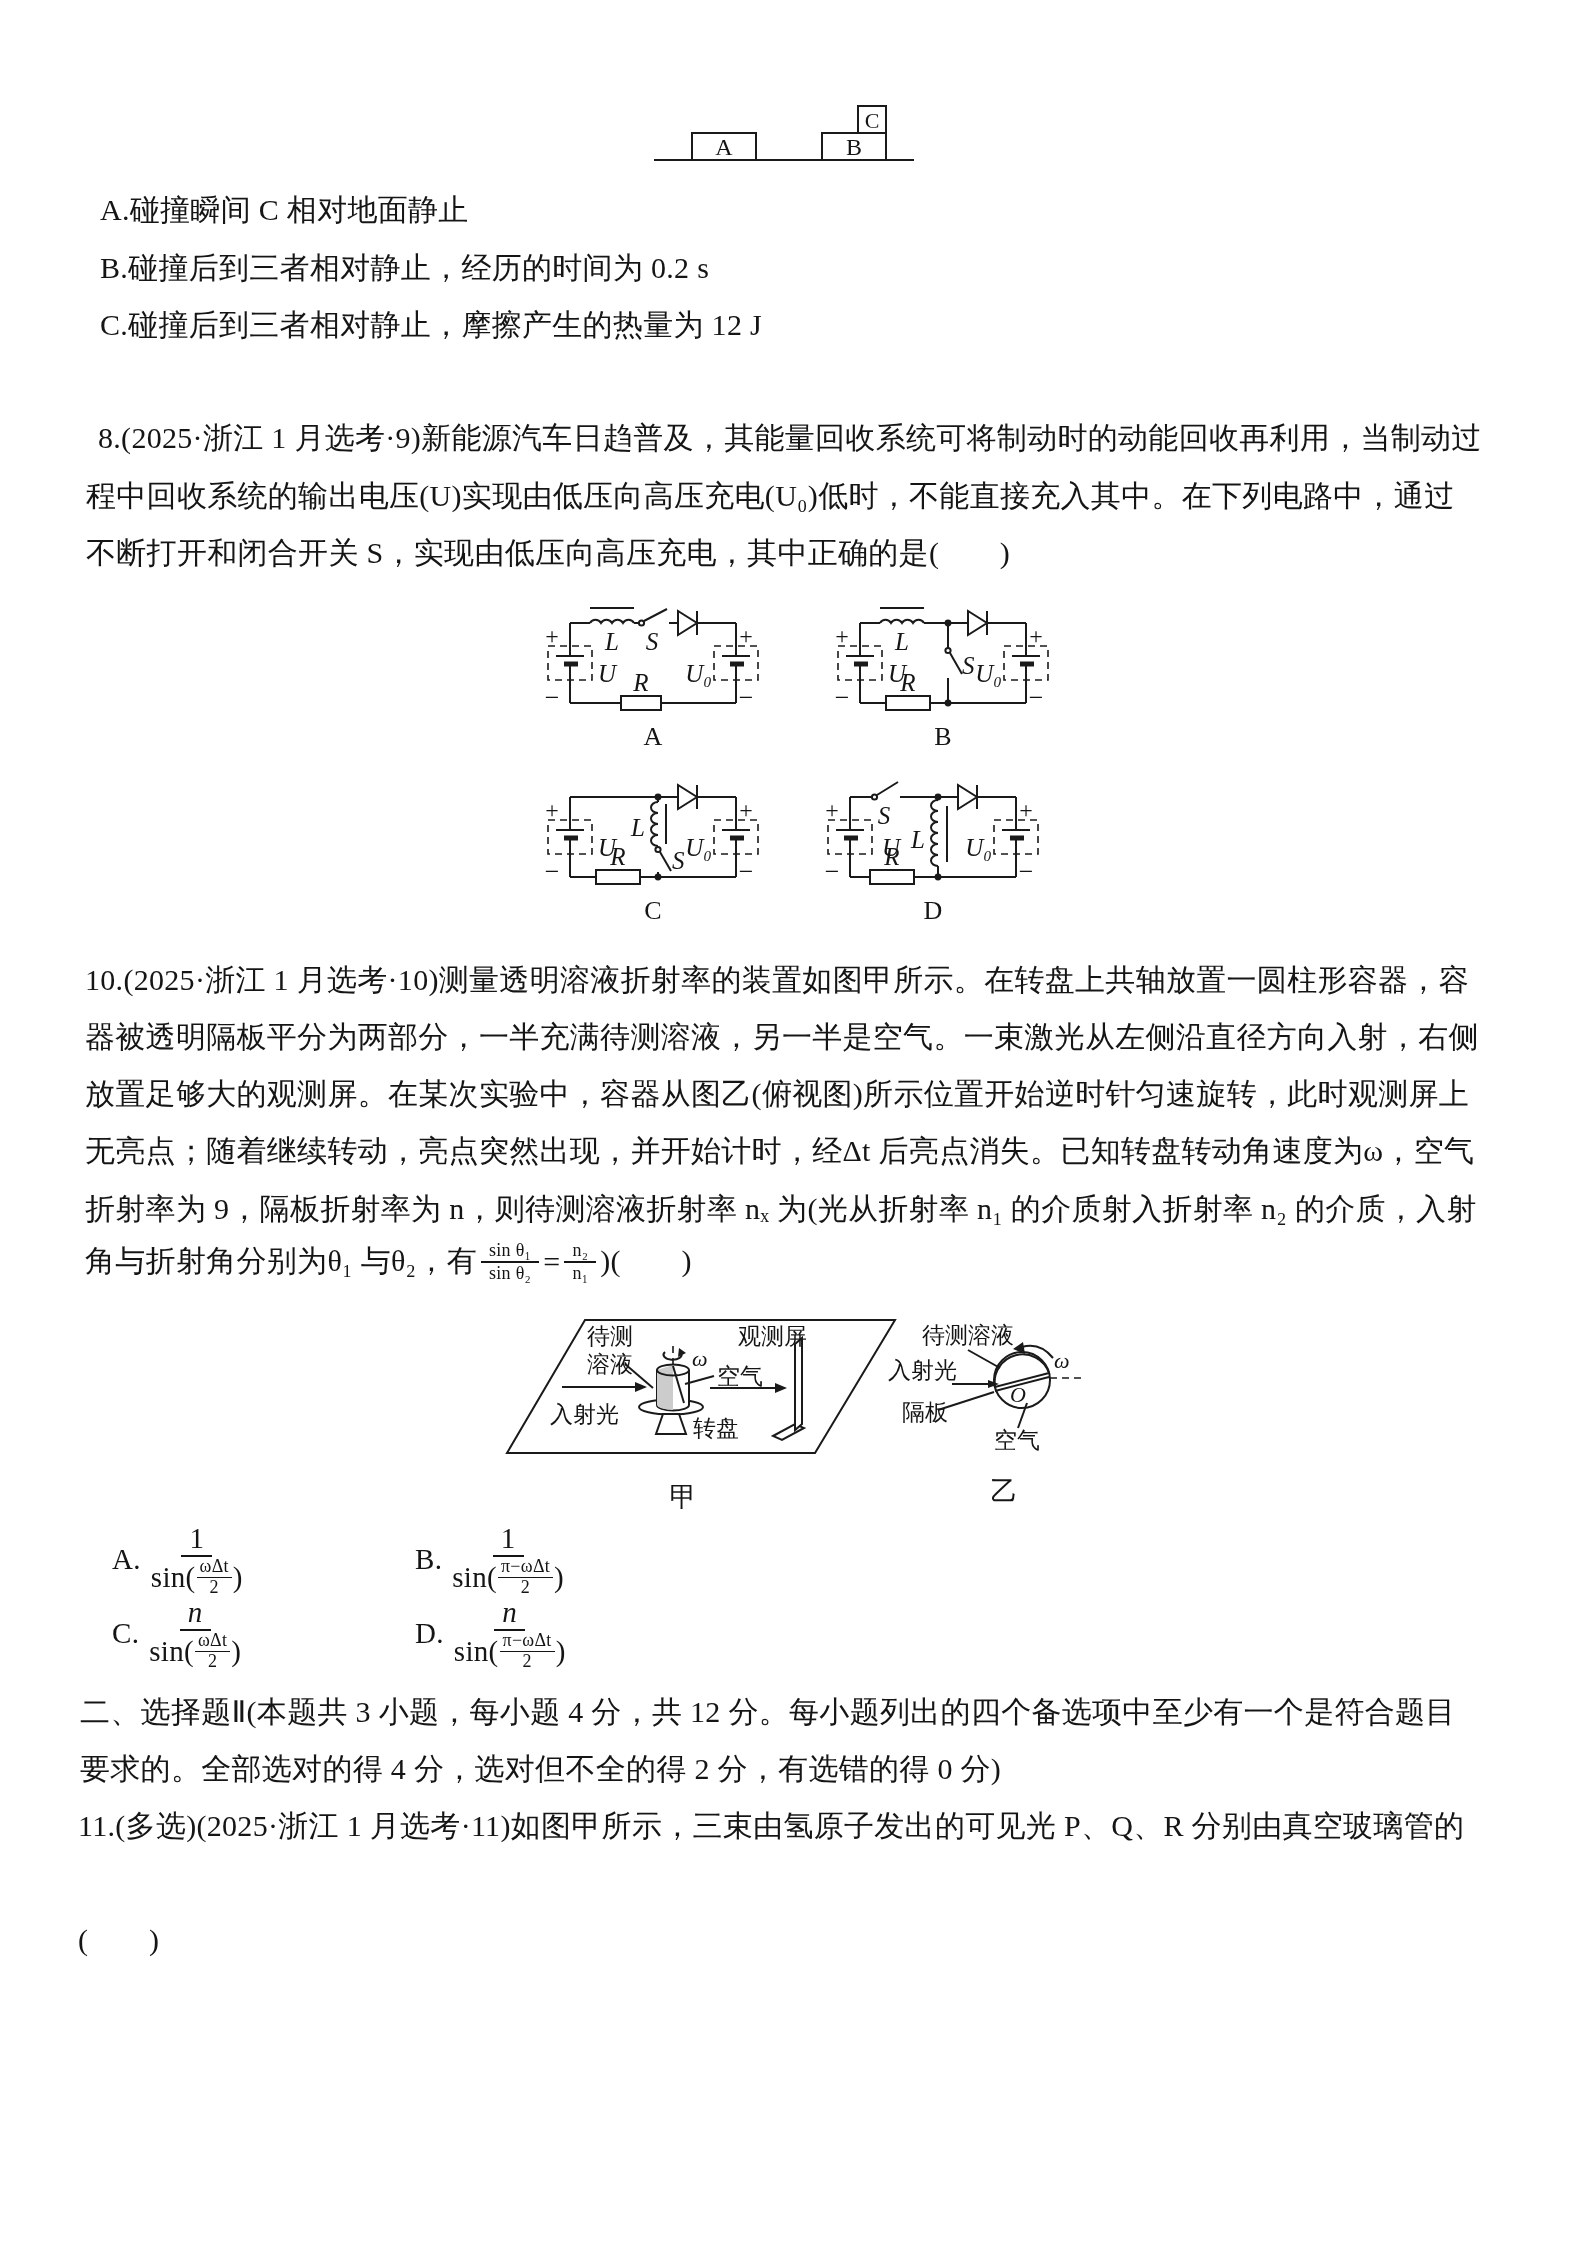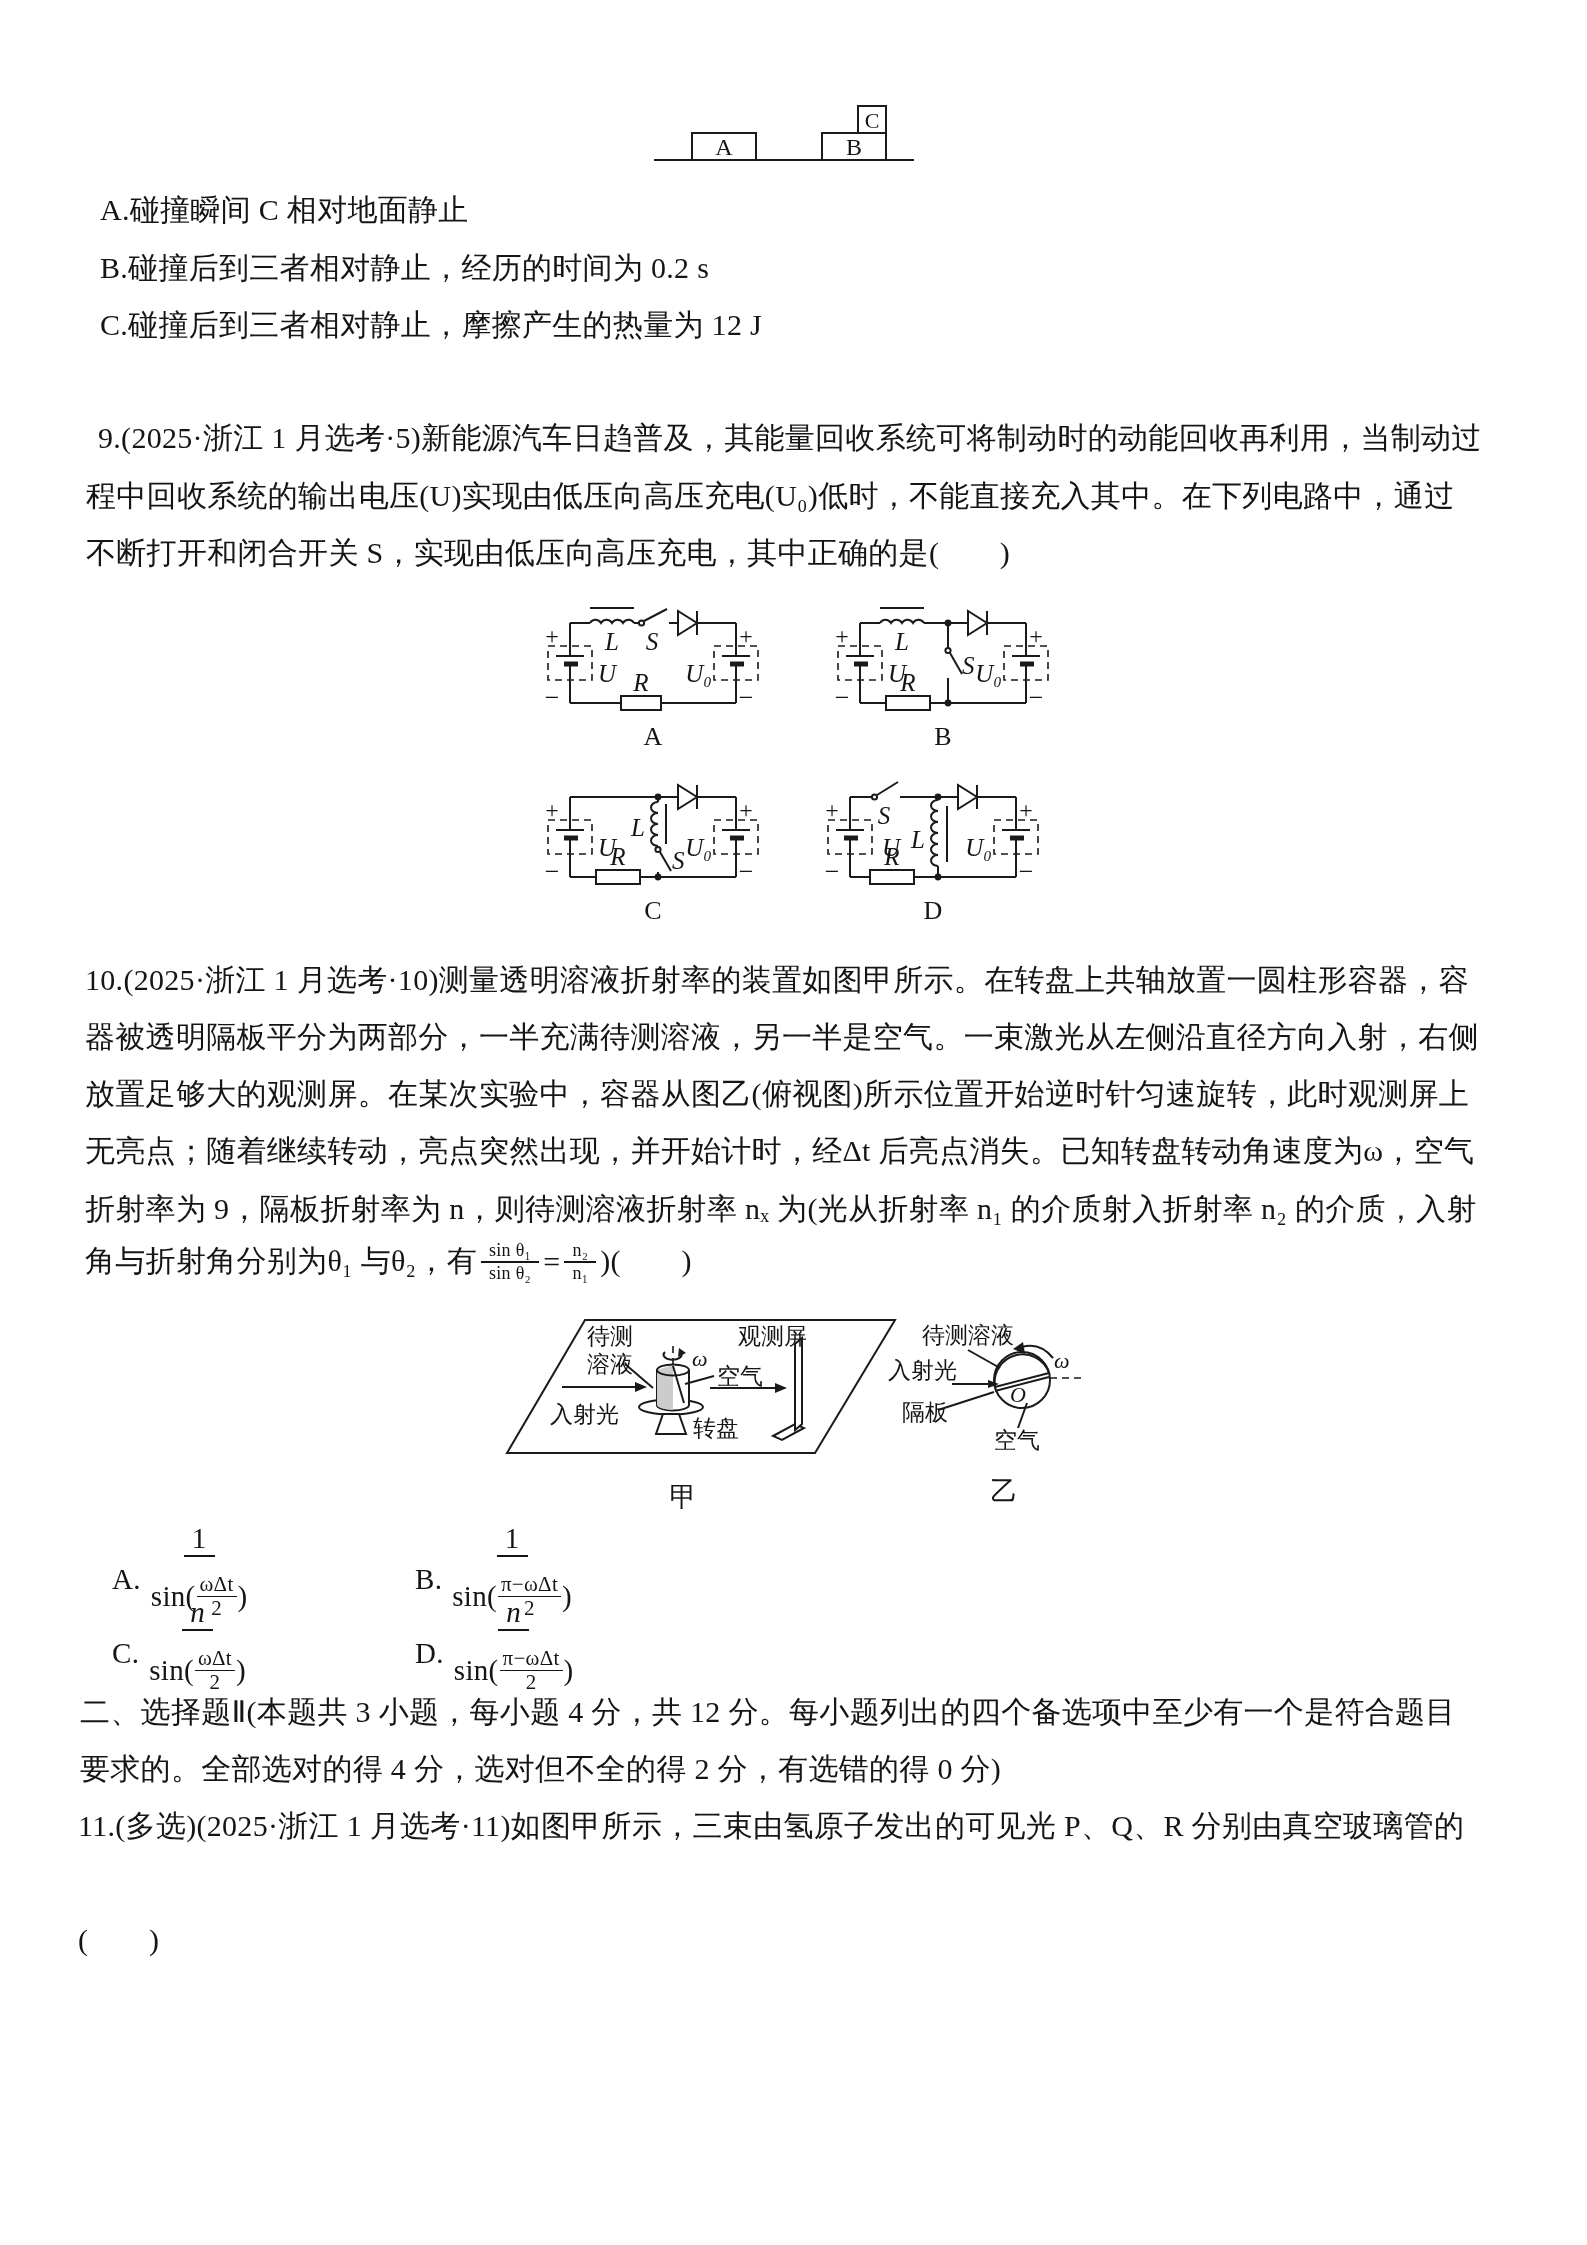--- a/index.html
+++ b/index.html
@@ -4,21 +4,21 @@
 <style>
   html,body{margin:0;padding:0;background:#e8e8e8;}
   .page{position:relative;width:1587px;height:2245px;background:#ffffff;overflow:hidden;
         font-family:"Liberation Serif",serif;color:#151515;}
   .line{position:absolute;font-size:30px;white-space:nowrap;letter-spacing:.3px;}
   .opt{display:flex;align-items:center;font-size:29px;}
   .opt .letter{margin-right:2px;}
   .frac{display:inline-flex;flex-direction:column;align-items:center;line-height:1.15;margin:0 4px;}
   .frac .num{border-bottom:2px solid #151515;padding:0 8px;text-align:center;}
   .frac .den{padding:0 4px;display:flex;align-items:center;}
-  .ifrac{display:inline-flex;flex-direction:column;align-items:center;font-size:21px;line-height:1.1;margin:16px 1px;}
+  .ifrac{display:inline-flex;flex-direction:column;align-items:center;font-size:18px;line-height:1.1;margin:0 1px;}
   .ifrac .inum{border-bottom:1.5px solid #151515;padding:0 3px;}
   .formula{display:flex;align-items:center;}
   .formula .frac{font-size:18px;}
   svg{position:absolute;overflow:visible;}
   svg text{font-family:"Liberation Serif",serif;fill:#151515;}
   .it{font-style:italic;}
   .wire{stroke:#1a1a1a;stroke-width:2;fill:none;}
   .wire-thick{stroke:#1a1a1a;stroke-width:5;fill:none;}
   .dash{stroke:#1a1a1a;stroke-width:1.6;fill:none;stroke-dasharray:7 5;}
   .dot{fill:#1a1a1a;}
@@ -37,21 +37,21 @@
     <rect class="wire white" x="208" y="10" width="28" height="27"></rect>
     <text x="74" y="59" font-size="24" text-anchor="middle">A</text>
     <text x="204" y="59" font-size="24" text-anchor="middle">B</text>
     <text x="222" y="32" font-size="22" text-anchor="middle">C</text>
   </svg>
 
   <div class="line" style="left:100px;top:190px">A.碰撞瞬间 C 相对地面静止</div>
   <div class="line" style="left:100px;top:248px">B.碰撞后到三者相对静止，经历的时间为 0.2 s</div>
   <div class="line" style="left:100px;top:305px">C.碰撞后到三者相对静止，摩擦产生的热量为 12 J</div>
 
-  <div class="line" style="left:98px;top:418px">9.(2025·浙江 1 月选考·5)新能源汽车日趋普及，其能量回收系统可将制动时的动能回收再利用，当制动过</div>
+  <div class="line" style="left:98px;top:418px">8.(2025·浙江 1 月选考·9)新能源汽车日趋普及，其能量回收系统可将制动时的动能回收再利用，当制动过</div>
   <div class="line" style="left:86px;top:476px">程中回收系统的输出电压(U)实现由低压向高压充电(U₀)低时，不能直接充入其中。在下列电路中，通过</div>
   <div class="line" style="left:86px;top:533px">不断打开和闭合开关 S，实现由低压向高压充电，其中正确的是(　　)</div>
 
   <svg style="left:538px;top:598px" width="240" height="152" viewBox="0 0 240 152">
     <path class="wire" d="M32,25 H52 M96,25 H101 M131,25 H140 M159,25 H198 M198,25 V58 M198,67 V105 M198,105 H123 M83,105 H32 M32,105 V67 M32,58 V25"></path>
     <path class="wire" d="M52,25 a6.5,7 0 0 1 11,0 a6.5,7 0 0 1 11,0 a6.5,7 0 0 1 11,0 a6.5,7 0 0 1 11,0"></path>
     <line class="wire" x1="52" y1="10" x2="96" y2="10"></line>
     <circle class="wire white" cx="103.5" cy="25" r="2.6"></circle>
     <line class="wire" x1="106" y1="23" x2="129" y2="11"></line>
     <polygon class="wire white" points="140,13 140,37 159,25"></polygon>

